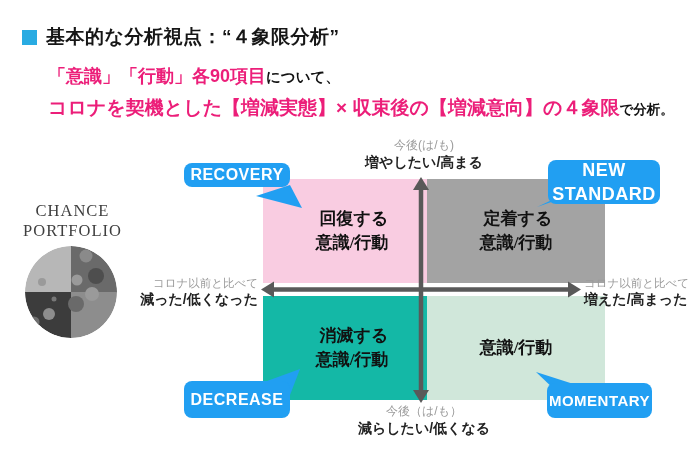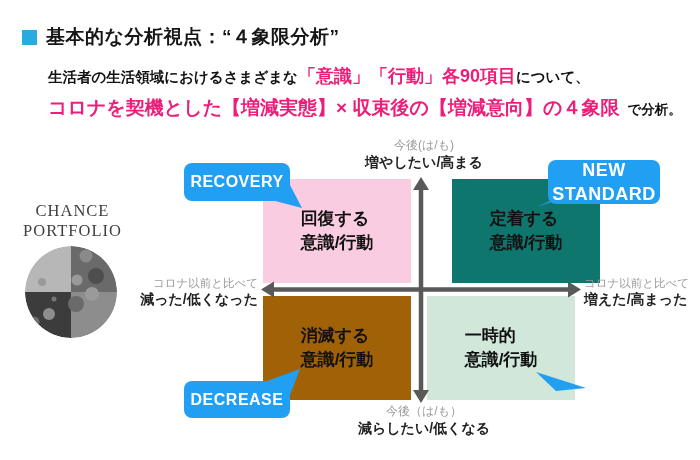--- a/index.html
+++ b/index.html
@@ -7,36 +7,36 @@
     position:relative;width:700px;height:460px;background:#ffffff;overflow:hidden;
     font-family:"Liberation Sans","DejaVu Sans",sans-serif;color:#1a1a1a;
   }
   
   .header{position:absolute;left:22px;top:24px;display:flex;align-items:center;gap:9px;}
   .bullet{width:15px;height:15px;background:#29abe2;flex:0 0 auto;margin-top:1px;}
   .title{font-size:19px;font-weight:bold;color:#161616;letter-spacing:.5px;}
   
   .intro{position:absolute;left:48px;top:64px;}
   .intro-line{display:flex;align-items:baseline;white-space:nowrap;}
-  .intro-line + .intro-line{margin-top:7px;gap:8px;}
+  .intro-line + .intro-line{margin-top:7px;}
   .seg-black-s{font-size:14.5px;font-weight:bold;color:#111;}
   .seg-pink-l{font-size:18px;font-weight:bold;color:#ec1e79;}
   .seg-pink-xl{font-size:19px;font-weight:bold;color:#ec1e79;}
   .seg-black-xs{font-size:13.5px;font-weight:bold;color:#111;}
   
   .logo-text{
     position:absolute;left:7px;top:201px;width:131px;text-align:center;
     font-family:"Liberation Serif","DejaVu Serif",serif;font-size:16.5px;color:#3f3f3f;
     line-height:1.22;letter-spacing:1px;
   }
   .logo-mark{position:absolute;left:24px;top:245px;width:94px;height:94px;}
   
   .quad{
-    position:absolute;width:148px;height:104px;display:flex;align-items:center;justify-content:center;
-    text-align:left;font-size:17px;font-weight:bold;color:#111;line-height:1.4;z-index:0;
+    position:absolute;width:178px;height:104px;display:flex;align-items:center;justify-content:center;
+    text-align:right;font-size:17px;font-weight:bold;color:#111;line-height:1.4;z-index:0;font-family:Liberation Serif, serif;
   }
   #q-tl{left:263px;top:179px;}
   #q-tr{left:427px;top:179px;}
   #q-bl{left:263px;top:296px;}
   #q-br{left:427px;top:296px;}
   
   .axis-label{position:absolute;z-index:1;}
   .axis-sub{font-size:12px;color:#9b9b9b;line-height:1.25;}
   .axis-main{font-size:14px;font-weight:bold;color:#222;line-height:1.3;}
   #axis-top{left:339px;top:138px;width:170px;text-align:center;}
@@ -46,38 +46,37 @@
   #axis-right{left:584px;top:276px;width:140px;text-align:left;}
   #axis-right .axis-sub{font-size:11.5px;}
   
   #overlay{position:absolute;left:0;top:0;z-index:1;pointer-events:none;}
   
   .bubble{
     position:absolute;background:#219ff2;color:#fff;font-weight:bold;border-radius:8px;
     display:flex;align-items:center;justify-content:center;text-align:center;z-index:2;
     letter-spacing:.5px;
   }
-  #bub-recovery{left:184px;top:163px;width:106px;height:38px;font-size:16px;}
+  #bub-recovery{left:184px;top:163px;width:106px;height:24px;font-size:16px;}
   #bub-newstandard{left:548px;top:160px;width:104px;height:44px;font-size:18px;line-height:1.35;padding:0 4px;}
   #bub-decrease{left:184px;top:381px;width:106px;height:37px;font-size:16px;}
   #bub-momentary{left:547px;top:383px;width:105px;height:35px;font-size:15px;}
 </style>
 </head>
 <body>
 
 <div id="stage">
 
   <div class="header">
     <div class="bullet"></div>
     <div class="title">基本的な分析視点：“４象限分析”</div>
   </div>
 
   <div class="intro">
     <div class="intro-line">
-      <span class="seg-black-s">生活者の生活領域におけるさまざまな</span>
       <span class="seg-pink-l">「意識」「行動」各90項目</span>
       <span class="seg-black-s">について、</span>
     </div>
     <div class="intro-line">
       <span class="seg-pink-xl">コロナを契機とした【増減実態】× 収束後の【増減意向】の４象限</span>
       <span class="seg-black-xs">で分析。</span>
     </div>
   </div>
 
   <div class="logo-text">
@@ -106,35 +105,34 @@
       <circle cx="52" cy="59" r="8" fill="#6a6a6a"></circle>
     </g>
   </svg>
 
   <div class="quad" id="q-tl" style="background: rgb(249, 204, 225);">
     <div>
       <div>回復する</div>
       <div>意識/行動</div>
     </div>
   </div>
-  <div class="quad" id="q-tr" style="background: #0f766e; margin-left: 25px;">
+  <div class="quad" id="q-tr" style="background: #a3a3a3;">
     <div>
       <div>定着する</div>
       <div>意識/行動</div>
     </div>
   </div>
-  <div class="quad" id="q-bl" style="background: #a16207;">
+  <div class="quad" id="q-bl" style="background: #14b8a6;">
     <div>
       <div>消滅する</div>
       <div>意識/行動</div>
     </div>
   </div>
   <div class="quad" id="q-br" style="background: rgb(208, 231, 218);">
     <div>
-      <div>一時的</div>
       <div>意識/行動</div>
     </div>
   </div>
 
   <svg id="overlay" width="700" height="460" viewBox="0 0 700 460">
 
     <line x1="421" y1="186" x2="421" y2="394" stroke="#595959" stroke-width="4.5"></line>
     <polygon points="413,190 429,190 421,177" fill="#595959"></polygon>
     <polygon points="413,390 429,390 421,403" fill="#595959"></polygon>
 
@@ -161,14 +159,15 @@
     <div class="axis-main">減った/低くなった</div>
   </div>
   <div class="axis-label" id="axis-right">
     <div class="axis-sub">コロナ以前と比べて</div>
     <div class="axis-main">増えた/高まった</div>
   </div>
 
   <div class="bubble" id="bub-recovery">RECOVERY</div>
   <div class="bubble" id="bub-newstandard">NEW STANDARD</div>
   <div class="bubble" id="bub-decrease">DECREASE</div>
+  <div class="bubble" id="bub-momentary">MOMENTARY</div>
 
 </div>
 
 </body></html>

